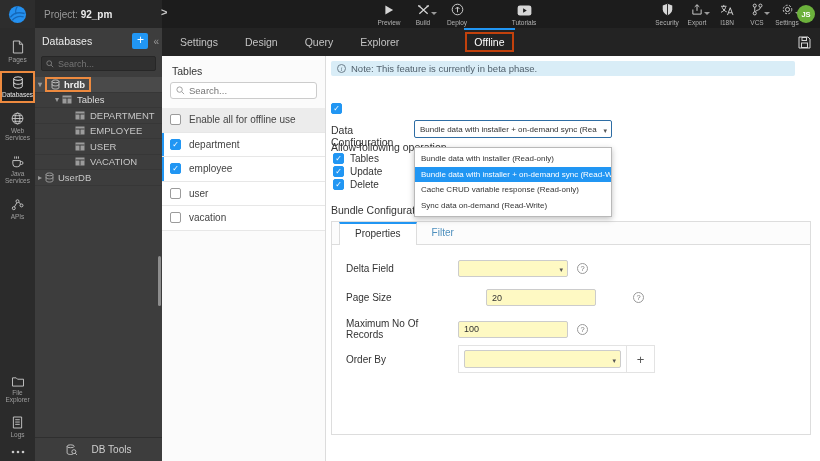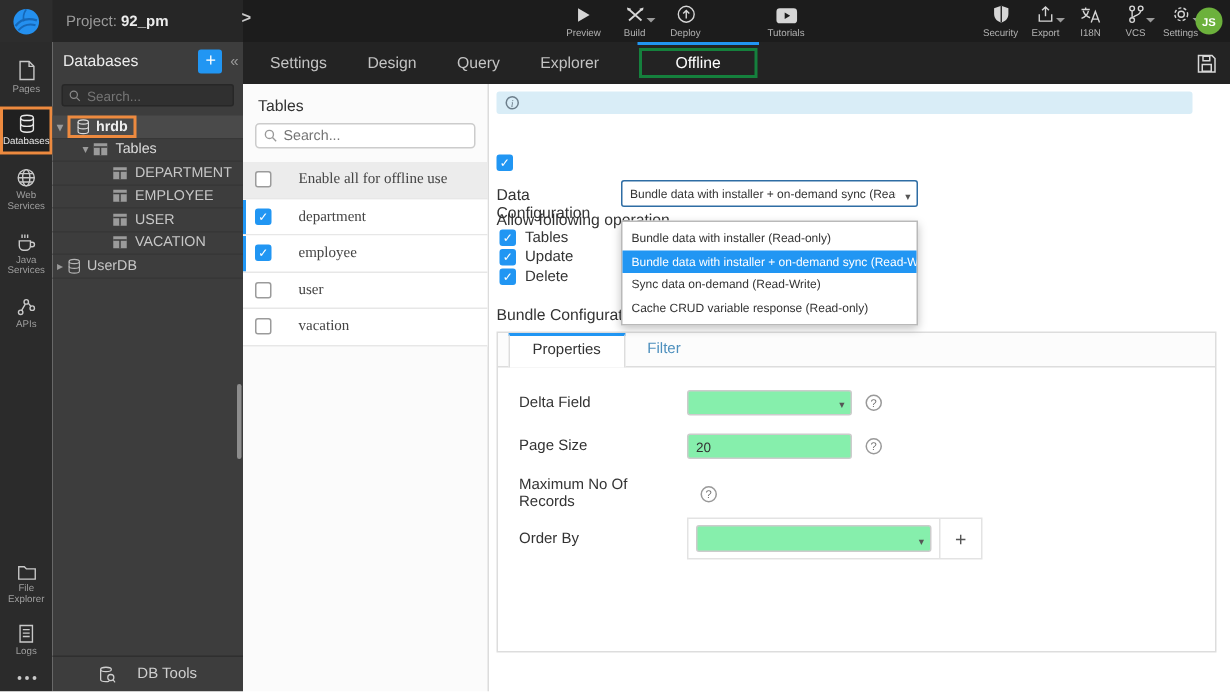--- a/index.html
+++ b/index.html
@@ -58,34 +58,34 @@
   .ann-inline { display:inline-flex; align-items:center; gap:4px; border:2px solid #ed8a3f; padding:0 4px; height:15px; }
   .ticon { color:#9b9b9b; }
   .dbp-scroll { position:absolute; right:1px; top:228px; width:3px; height:50px; background:#8d8d8d; border-radius:2px; }
   .dbtools { position:absolute; bottom:0; left:0; right:0; height:24px; border-top:1px solid #2f2f2f;
     display:flex; align-items:center; justify-content:center; gap:15px; color:#cfcfcf; font-size:10px; cursor:pointer;margin-top:16px; }
 
   
   .tabbar { position:absolute; left:162px; top:28px; right:0; height:28px; background:#232323;
     display:flex; align-items:center; padding-left:18px; }
   .tab { font-size:10.5px; color:#c3c3c3; margin-right:27px; cursor:pointer; }
-  .tab.active { color:#fff; border:2px solid #15803d; padding:2px 22px; position:relative; margin-right:0; }
+  .tab.active { color:#fff; border:2px solid #c2410c; padding:2px 7px; position:relative; margin-right:0;margin-left:39px; }
   .tab.active::after { content:""; position:absolute; top:-6px; left:-3px; right:-3px; height:2px; background:#2196f3; }
   .tabbar-save { margin-left:auto; margin-right:9px; color:#d8d8d8; cursor:pointer; }
 
   
   .tablespanel { position:absolute; left:162px; top:56px; width:164px; bottom:0; background:#fbfbfb;
     border-right:1px solid #dcdcdc; }
   .tp-title { padding:9px 10px 5px; font-size:10.5px; color:#333; }
   .tp-search { margin:0 8px 9px; height:17px; background:#fff; border:1px solid #ccc; border-radius:3px;
     display:flex; align-items:center; gap:4px; padding:0 5px; color:#999; }
   .tp-search input { border:none; outline:none; font-size:9.5px; color:#666; width:110px; background:transparent;
     font-family:"Liberation Sans",sans-serif; }
   .tp-row { height:24.5px; background:#fff; border-bottom:1px solid #e7e7e7; display:flex; align-items:center;
-    gap:18px; padding-left:8px; font-size:10px; color:#444; cursor:pointer;font-family:Liberation Serif, serif; }
+    gap:8px; padding-left:8px; font-size:10px; color:#444; cursor:pointer; }
   .tp-row.header { background:#ececec; }
   .tp-row.checked { box-shadow:inset 2px 0 0 #2196f3; }
   .cb { width:11px; height:11px; border:1px solid #9b9b9b; border-radius:2px; background:#fff; flex:none;
     display:flex; align-items:center; justify-content:center; font-size:8px; color:transparent; }
   .cb.on { background:#2196f3; border-color:#2196f3; color:#fff; }
 
   
   .main { position:absolute; left:326px; top:56px; right:0; bottom:0; background:#fff; color:#333; }
   .note { position:absolute; left:5px; right:25px; top:5px; height:15px; background:#d9edf7; border-radius:2px;
     display:flex; align-items:center; gap:5px; padding:0 6px; font-size:9.5px; color:#51616d; }
@@ -107,21 +107,21 @@
   .ops-label { position:absolute; left:5px; top:85px; font-size:10.5px; white-space:nowrap; }
   .op-row { position:absolute; left:7px; display:flex; align-items:center; gap:6px; font-size:10px; }
   .bundle-label { position:absolute; left:5px; top:148px; font-size:10.5px; }
   .bundlebox { position:absolute; left:5px; top:165px; width:480px; height:214px; border:1px solid #ddd; background:#fff; }
   .bb-tabs { height:23px; border-bottom:1px solid #ddd; background:#fcfcfc; display:flex; padding-left:7px; }
   .bb-tab { padding:0 15px; line-height:22px; font-size:10px; color:#4d8fbd; cursor:pointer; }
   .bb-tab.active { background:#fff; color:#333; border-left:1px solid #ddd; border-right:1px solid #ddd;
     border-top:2px solid #2196f3; line-height:20px; margin-bottom:-1px; }
   .f-row { position:absolute; left:14px; display:flex; align-items:center; }
   .f-label { width:112px; font-size:10px; color:#333; }
-  .f-ctl { width:110px; height:17px; border:1px solid #ccc; border-radius:2px; background:#86efac;
+  .f-ctl { width:110px; height:17px; border:1px solid #ccc; border-radius:2px; background:#fef9c3;
     font-size:9px; color:#333; padding:0 5px; display:flex; position:relative; }
   .f-ctl input { border:none; outline:none; width:100%; font-size:9px; color:#333; background:transparent;
     font-family:"Liberation Sans",sans-serif; }
   .help { margin-left:9px; width:11px; height:11px; border:1px solid #999; border-radius:50%; color:#777;
     font-size:7.5px; line-height:10px; text-align:center; flex:none; cursor:pointer; }
   .orderby { display:flex; border:1px solid #e3e3e3; }
   .ob-cell { padding:4px 5px; border-right:1px solid #e3e3e3; }
   .ob-sel { width:157px; height:18px; }
   .ob-add { width:27px; display:flex; align-items:center; justify-content:center; color:#555; font-size:13px; cursor:pointer; }
 </style>
@@ -436,20 +436,21 @@
   </div>
   <div class="tp-row">
     <span class="cb"></span>
     <span>vacation</span>
   </div>
 </div>
 
 <div class="main">
   <div class="note">
     <span class="circle-ic">i</span>
+    <span>Note: This feature is currently in beta phase.</span>
   </div>
 
   <div class="enable-row">
     <span class="cb on">✓</span>
   </div>
 
   <div class="dc-row">
     <span class="dc-label">Data Configuration</span>
     <span class="selectbox">
       <span class="val">Bundle data with installer + on-demand sync (Read-Write)</span>
@@ -467,51 +468,54 @@
     <span>Update</span>
   </div>
   <div class="op-row" style="top:123px;">
     <span class="cb on">✓</span>
     <span>Delete</span>
   </div>
 
   <div class="dropdown">
     <div class="dd-opt">Bundle data with installer (Read-only)</div>
     <div class="dd-opt selected">Bundle data with installer + on-demand sync (Read-Write)</div>
+    <div class="dd-opt">Cache CRUD variable response (Read-only)</div>
     <div class="dd-opt">Sync data on-demand (Read-Write)</div>
-    <div class="dd-opt">Cache CRUD variable response (Read-only)</div>
   </div>
 
   <div class="bundle-label">Bundle Configuration</div>
 
   <div class="bundlebox">
     <div class="bb-tabs">
       <span class="bb-tab active">Properties</span>
       <span class="bb-tab">Filter</span>
     </div>
 
     <div class="f-row" style="top:38px;">
       <span class="f-label">Delta Field</span>
       <span class="f-ctl">
         <span></span>
         <span class="sel-caret" style="top:5px;">▾</span>
       </span>
       <span class="help">?</span>
     </div>
 
-    <div class="f-row" style="top:67px;">
+    <div class="f-row" style="top:67px;gap:28px;">
       <span class="f-label">Page Size</span>
       <span class="f-ctl">
           <input value="20" style="">
         </span>
       <span class="help">?</span>
     </div>
 
     <div class="f-row" style="top:96px;">
       <span class="f-label">Maximum No Of Records</span>
+      <span class="f-ctl">
+          <input value="100" style="">
+        </span>
       <span class="help">?</span>
     </div>
 
     <div class="f-row" style="top:123px;">
       <span class="f-label">Order By</span>
       <span class="orderby">
         <span class="ob-cell">
           <span class="f-ctl ob-sel">
             <span></span>
             <span class="sel-caret" style="top:6px;">▾</span>

